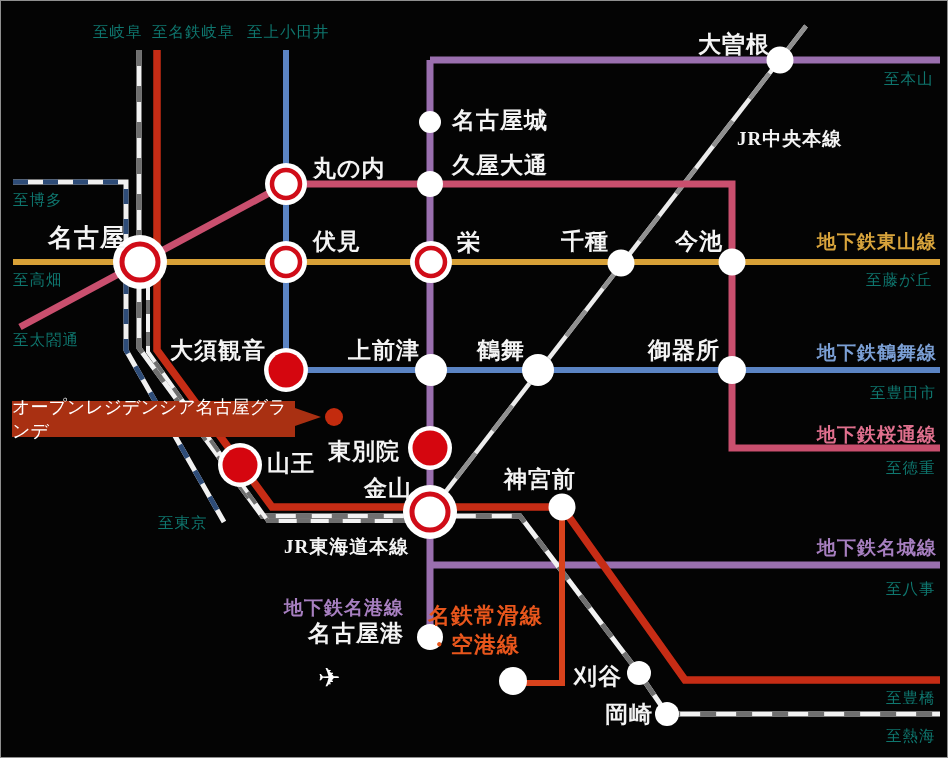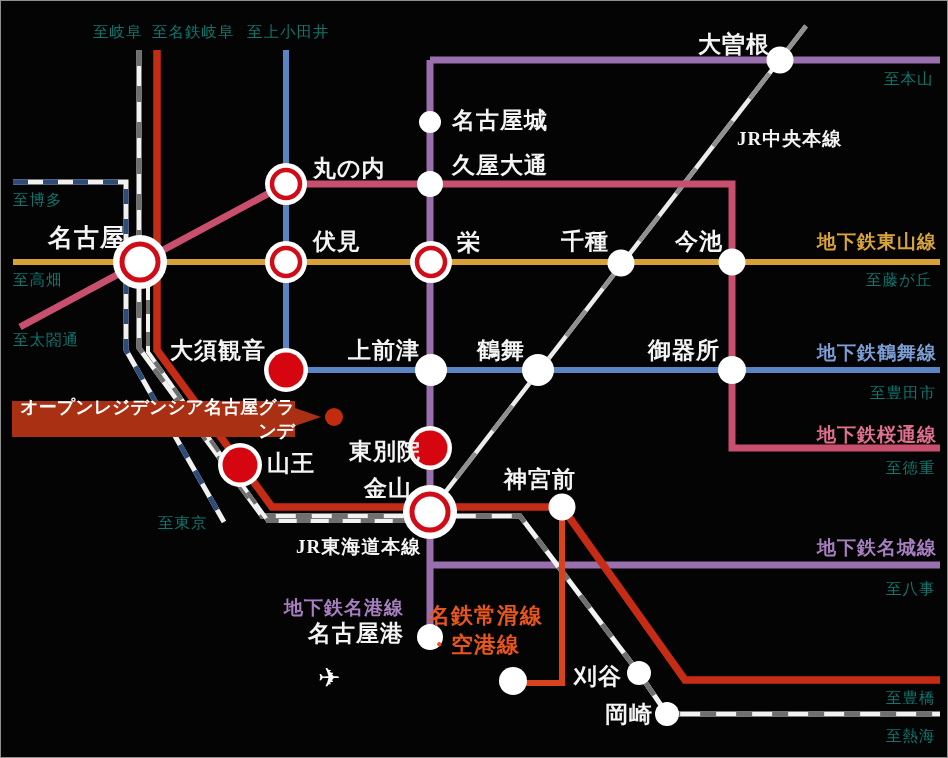--- a/index.html
+++ b/index.html
@@ -17,21 +17,21 @@
   .c-tsurumai{color:#7b9fd4;}
   .c-sakuradori{color:#e0708e;}
   .c-meijo{color:#a77fc0;}
   .c-meitetsu-air{color:#e8561c;}
   .c-meitetsu{color:#e03524;}
   .c-white{color:#f4f4f4;}
   .two-line{text-align:center;}
   .air-lbl{text-align:left;font-size:22px;line-height:1.3;font-family:Liberation Mono, monospace;}
   .banner-text{position:absolute;left:12px;top:401px;width:283px;height:36px;
        display:flex;align-items:center;justify-content:center;
-       color:#fff;font-size:18px;font-weight:700;letter-spacing:0px;text-align:right;}
+       color:#fff;font-size:18px;font-weight:400;letter-spacing:0px;}
   .plane{position:absolute;font-weight:400;color:#fff;font-size:27px;
        font-family:"DejaVu Sans",sans-serif;}
 </style>
 </head>
 <body>
 
 <div class="map">
 
   <svg class="rails" width="948" height="758" viewBox="0 0 948 758">
 
@@ -132,27 +132,27 @@
   <div class="lbl dir" style="left:13px;top:271px">至高畑</div>
   <div class="lbl dir" style="left:866px;top:271px">至藤が丘</div>
   <div class="lbl dir" style="left:13px;top:331px">至太閤通</div>
   <div class="lbl st" style="left:170px;top:338px">大須観音</div>
   <div class="lbl st" style="left:348px;top:338px">上前津</div>
   <div class="lbl st" style="left:477px;top:338px">鶴舞</div>
   <div class="lbl st" style="left:648px;top:338px">御器所</div>
   <div class="lbl line-name c-tsurumai" style="left:817px;top:342px">地下鉄鶴舞線</div>
   <div class="lbl dir" style="left:870px;top:384px">至豊田市</div>
   <div class="lbl line-name c-sakuradori" style="left:817px;top:424px">地下鉄桜通線</div>
-  <div class="lbl st" style="left:349px;top:439px">東別院</div>
+  <div class="lbl st" style="left:328px;top:439px">東別院</div>
   <div class="lbl dir" style="left:886px;top:459px">至徳重</div>
   <div class="lbl st" style="left:267px;top:451px">山王</div>
   <div class="lbl st" style="left:364px;top:476px">金山</div>
   <div class="lbl st" style="left:504px;top:467px">神宮前</div>
   <div class="lbl dir" style="left:158px;top:514px">至東京</div>
-  <div class="lbl line-name c-white" style="left:296px;top:536px">JR東海道本線</div>
+  <div class="lbl line-name c-white" style="left:284px;top:536px">JR東海道本線</div>
   <div class="lbl line-name c-meijo" style="left:817px;top:537px">地下鉄名城線</div>
   <div class="lbl dir" style="left:886px;top:580px">至八事</div>
   <div class="lbl line-name c-meijo" style="left:284px;top:597px">地下鉄名港線</div>
   <div class="lbl st" style="left:308px;top:621px">名古屋港</div>
   <div class="lbl air-lbl c-meitetsu-air" style="left:428px;top:604px;width:122px">
     <span>名鉄常滑線</span><br>
     <span>・空港線</span>
   </div>
   <div class="plane" style="left:318px;top:662px">✈</div>
   <div class="lbl st" style="left:574px;top:664px">刈谷</div>

